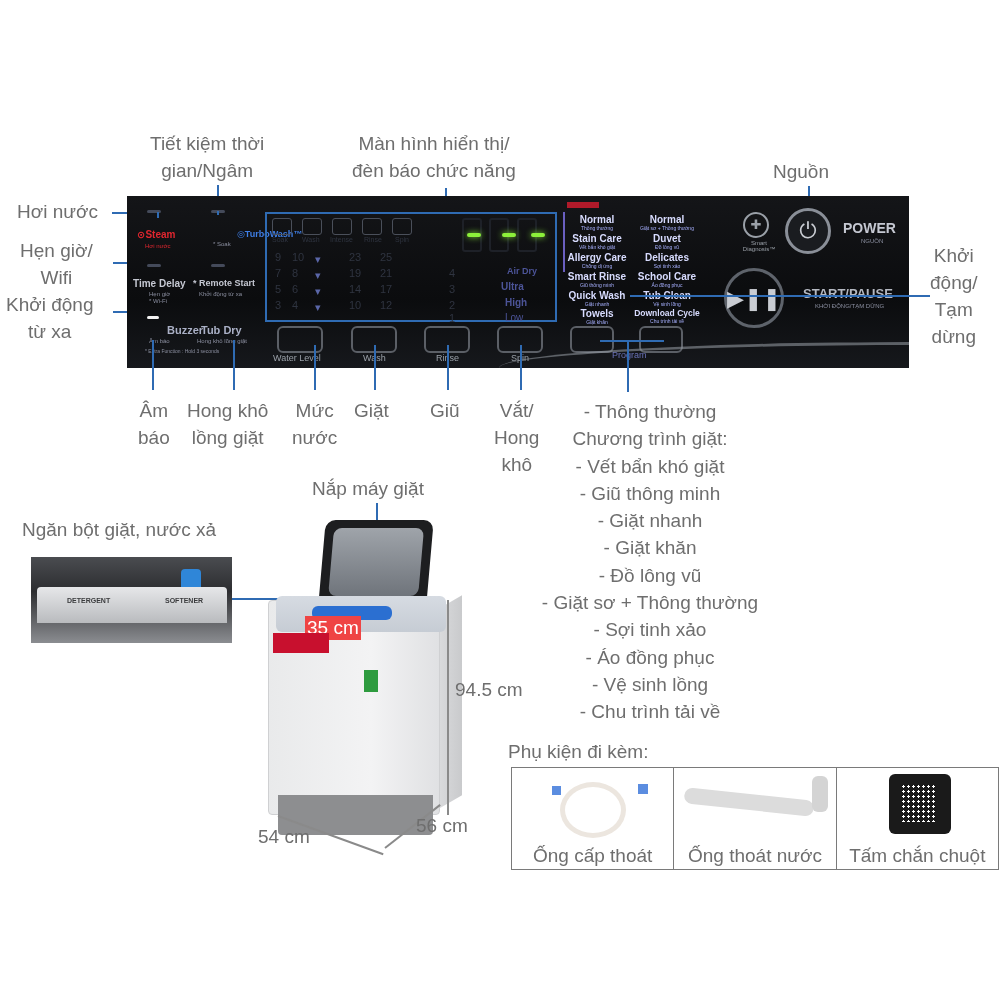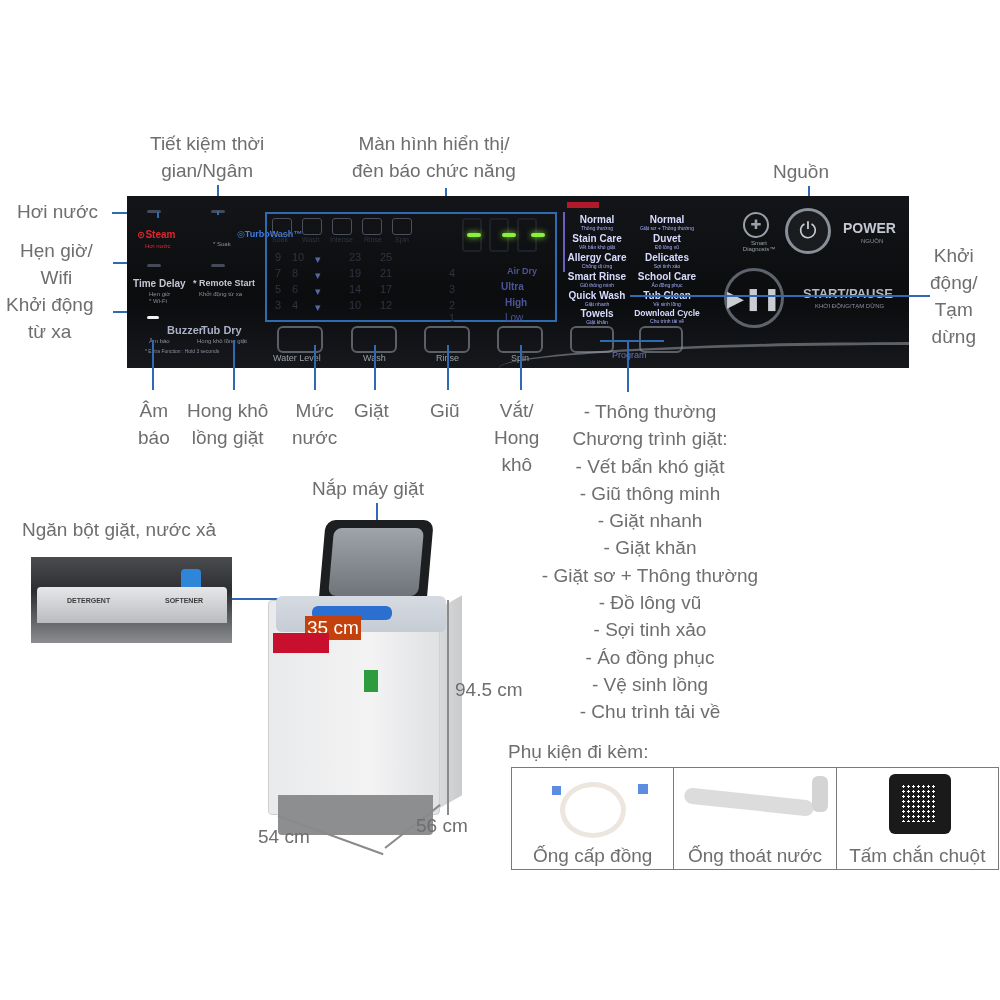--- a/index.html
+++ b/index.html
@@ -31,21 +31,21 @@
   .acc-cell:last-child { border-right: none; }
   .acc-cap { position: absolute; left: 0; right: 0; bottom: 2px; text-align: center; font-size: 19px; color: #6e6e6e; white-space: nowrap; }
   
   .washer-body { position: absolute; left: 268px; top: 600px; width: 172px; height: 215px; background: linear-gradient(90deg,#e9eaeb 0%,#f3f3f4 60%,#e0e1e3 100%); border: 1px solid #cfd0d2; border-radius: 4px; }
   .washer-side { position: absolute; left: 440px; top: 608px; width: 22px; height: 200px; background: linear-gradient(90deg,#d9dadc,#c9cacc); transform: skewY(-30deg); transform-origin: left top; }
   .washer-base { position: absolute; left: 278px; top: 795px; width: 155px; height: 40px; background: #8d8e90; border-radius: 0 0 4px 4px; }
   .lid { position: absolute; left: 322px; top: 520px; width: 108px; height: 86px; background: #1d1e20; border-radius: 10px 10px 4px 4px; transform: skewX(-5deg); }
   .lid-glass { position: absolute; left: 9px; top: 8px; right: 9px; bottom: 10px; background: linear-gradient(180deg,#9fa4aa,#6f747b); border-radius: 8px; }
   .tub-top { position: absolute; left: 276px; top: 596px; width: 170px; height: 36px; background: linear-gradient(180deg,#d6dbe2,#c6ccd4); border-radius: 6px; }
   .tub-blue { position: absolute; left: 312px; top: 606px; width: 80px; height: 14px; background: #2b6fd1; border-radius: 6px; }
-  .dim-35 { position: absolute; left: 305px; top: 616px; background: #c2410c; color: #fff; font-size: 19px; padding: 0 2px; line-height: 24px; }
+  .dim-35 { position: absolute; left: 305px; top: 616px; background: #ef4444; color: #fff; font-size: 19px; padding: 0 2px; line-height: 24px; }
   .lg-label { position: absolute; left: 273px; top: 633px; width: 56px; height: 20px; background: #c8102e; }
   .energy { position: absolute; left: 364px; top: 670px; width: 14px; height: 22px; background: #2e9b3f; }
   .dispenser { position: absolute; left: 31px; top: 557px; width: 201px; height: 86px; background: linear-gradient(180deg,#4a4c50 0%,#2c2d30 40%,#8b8d91 100%); }
   .disp-drawer { position: absolute; left: 6px; top: 30px; width: 190px; height: 36px; background: linear-gradient(180deg,#e6e7e9,#b9bbbe); border-radius: 4px 4px 0 0; }
   .disp-text { position: absolute; font-size: 7px; font-weight: bold; color: #3a3b3d; }
   .disp-blue { position: absolute; left: 150px; top: 12px; width: 20px; height: 24px; background: #2f86d8; border-radius: 4px; }
 </style>
 </head>
 <body>
 
@@ -248,22 +248,22 @@
   <div>khô</div>
 </div>
 
 <div class="plist">
   <div>- Thông thường</div>
   <div>Chương trình giặt:</div>
   <div>- Vết bẩn khó giặt</div>
   <div>- Giũ thông minh</div>
   <div>- Giặt nhanh</div>
   <div>- Giặt khăn</div>
+  <div>- Đồ lông vũ</div>
   <div>- Giặt sơ + Thông thường</div>
-  <div>- Đồ lông vũ</div>
   <div>- Sợi tinh xảo</div>
   <div>- Áo đồng phục</div>
   <div>- Vệ sinh lồng</div>
   <div>- Chu trình tải về</div>
 </div>
 
 <div class="lbl" style="left:22px;top:516px;">Ngăn bột giặt, nước xả</div>
 <div class="dispenser">
   <div class="disp-blue"></div>
   <div class="disp-drawer">
@@ -294,21 +294,21 @@
 <div class="lbl" style="left:258px;top:823px;">54 cm</div>
 <div class="abs" style="left:385px;top:847px;width:70px;height:2px;background:#8a8a8a;transform:rotate(-38deg);transform-origin:left;"></div>
 <div class="lbl" style="left:416px;top:812px;">56 cm</div>
 
 <div class="lbl" style="left:508px;top:738px;">Phụ kiện đi kèm:</div>
 <div class="acc-table">
   <div class="acc-cell">
     <div class="abs" style="left:48px;top:14px;width:66px;height:56px;border:5px solid #ece6df;border-radius:50%;"></div>
     <div class="abs" style="left:40px;top:18px;width:9px;height:9px;background:#5b8de0;"></div>
     <div class="abs" style="left:126px;top:16px;width:10px;height:10px;background:#5b8de0;"></div>
-    <div class="acc-cap">Ống cấp đồng</div>
+    <div class="acc-cap">Ống cấp thoát</div>
   </div>
   <div class="acc-cell">
     <div class="abs" style="left:10px;top:26px;width:130px;height:16px;background:#dcdcdc;border-radius:8px;transform:rotate(6deg);"></div>
     <div class="abs" style="left:138px;top:8px;width:16px;height:36px;background:#d4d4d4;border-radius:6px;"></div>
     <div class="acc-cap">Ống thoát nước</div>
   </div>
   <div class="acc-cell">
     <div class="abs" style="left:52px;top:6px;width:62px;height:60px;background:#1a1a1a;border-radius:6px;">
       <div class="abs" style="left:12px;top:10px;width:36px;height:38px;background-image:radial-gradient(#ffffff 1px, transparent 1.4px);background-size:5px 5px;"></div>
     </div>

